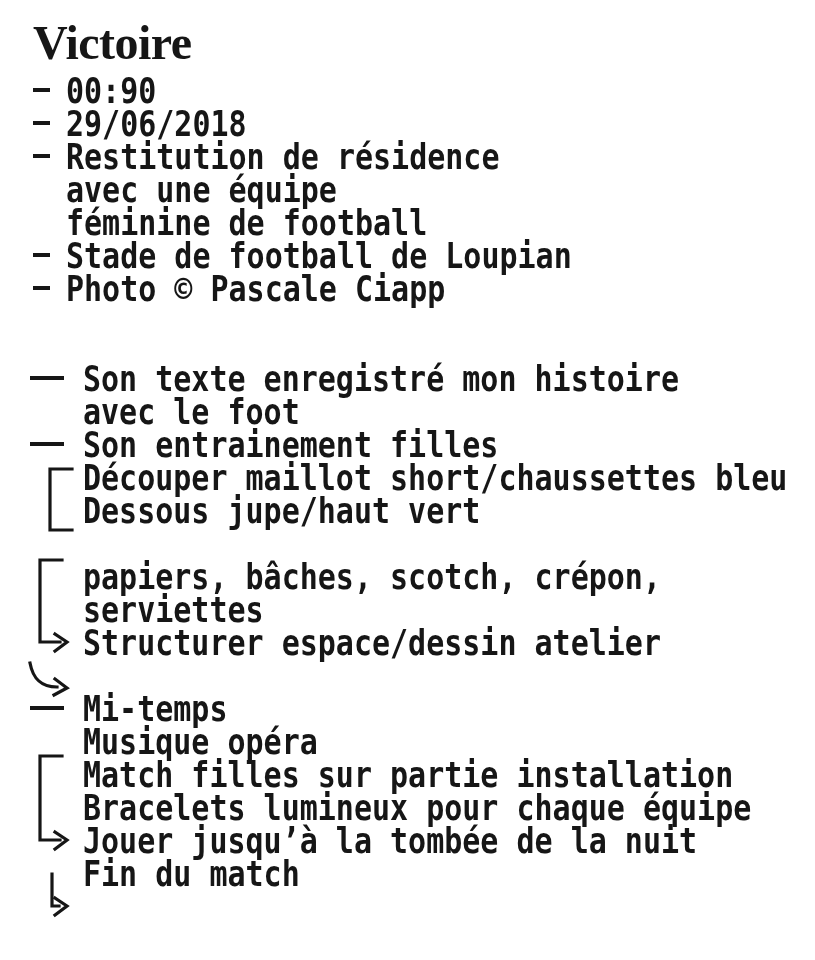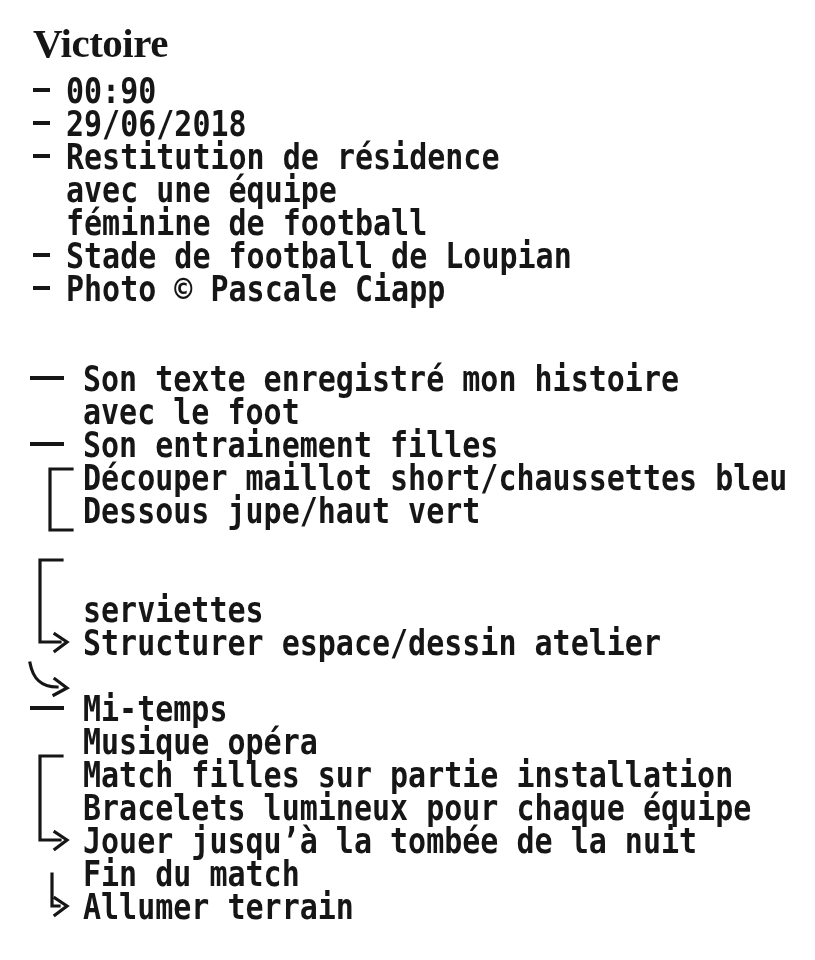--- a/index.html
+++ b/index.html
@@ -8,21 +8,21 @@
     width:815px;height:960px;
     background:#ffffff;
     overflow:hidden;
     color:#161616;
   }
   .title{
     position:absolute;
     left:33px;top:22px;
     font-family:"Liberation Serif","DejaVu Serif",serif;
     font-weight:700;
-    font-size:41px;
+    font-size:48px;
     line-height:42px;
     letter-spacing:-0.5px;
     color:#161616;
     white-space:pre;
   }
   .row{position:absolute;height:33px;width:785px;}
   .r1{left:33px;}
   .r2{left:30px;}
   .tx{
     display:inline-block;
@@ -102,20 +102,23 @@
     </div>
   <div class="row r2" style="top:428px" data-marker="emdash">
       <span class="tx">Son entrainement filles</span>
     </div>
   <div class="row r2" style="top:461px" data-marker="bracket-top">
       <span class="tx">Découper maillot short/chaussettes bleu</span>
     </div>
   <div class="row r2" style="top:494px" data-marker="bracket-bottom">
       <span class="tx">Dessous jupe/haut vert</span>
     </div>
+  <div class="row r2" style="top:560px" data-marker="none">
+      <span class="tx">papiers, bâches, scotch, crépon,</span>
+    </div>
   <div class="row r2" style="top:593px" data-marker="none">
       <span class="tx">serviettes</span>
     </div>
   <div class="row r2" style="top:626px" data-marker="arrow">
       <span class="tx">Structurer espace/dessin atelier</span>
     </div>
   <div class="row r2" style="top:692px" data-marker="emdash">
       <span class="tx">Mi-temps</span>
     </div>
   <div class="row r2" style="top:725px" data-marker="bracket-top">
@@ -126,23 +129,20 @@
     </div>
   <div class="row r2" style="top:791px" data-marker="none">
       <span class="tx">Bracelets lumineux pour chaque équipe</span>
     </div>
   <div class="row r2" style="top:824px" data-marker="arrow">
       <span class="tx">Jouer jusqu’à la tombée de la nuit</span>
     </div>
   <div class="row r2" style="top:857px" data-marker="hook-start">
       <span class="tx">Fin du match</span>
     </div>
-  <div class="row r2" style="top:890px" data-marker="hook-arrow">
-      <span class="tx">Allumer terrain</span>
-    </div>
 
   <svg class="connectors" viewBox="0 0 815 960" xmlns="http://www.w3.org/2000/svg">
 
     <path d="M72 469 H50 V530 H72"></path>
 
     <path d="M62 560 H40 V642 H60"></path>
     <path d="M55 634 L67 642 L55 651"></path>
 
     <path d="M30 663 C33 679 41 687 57 687"></path>
     <path d="M55 679 L67 688 L54 695"></path>

